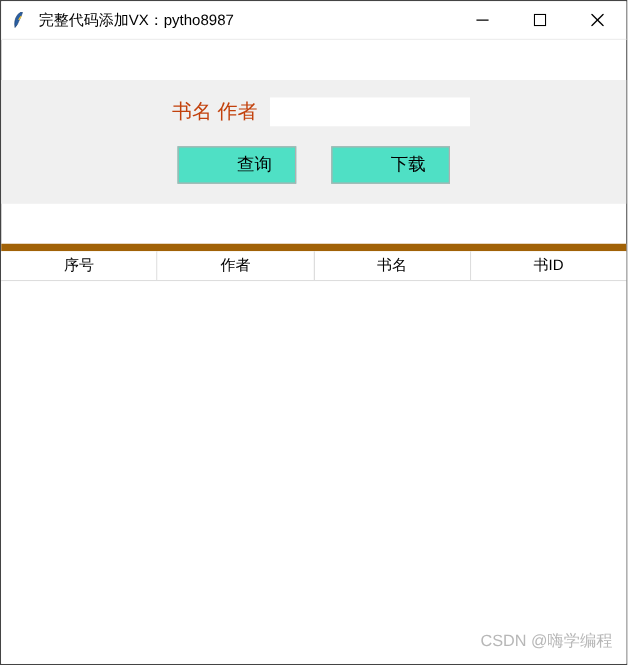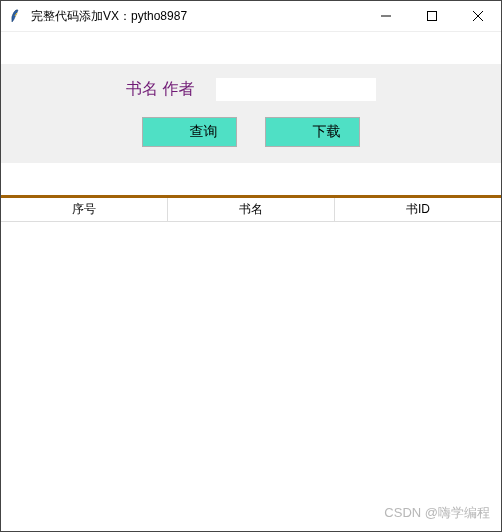--- a/index.html
+++ b/index.html
@@ -61,24 +61,24 @@
       padding: 14px 0 16px 0;
     }
     .form-row {
       display: flex;
       align-items: center;
       justify-content: center;
       margin-bottom: 16px;
     }
     .form-label {
       font-size: 16px;
-      color: #701a75;
+      color: #c2410c;
       margin-right: 10px;
       min-width: 80px;
-      text-align: left;
+      text-align: right;
     }
     .form-input {
       width: 160px;
       height: 23px;
       border: none;
       background: #fff;
       font-size: 13px;
       padding: 0 4px;
     }
     .button-row {
@@ -93,21 +93,21 @@
       background: #4fe0c5;
       border: 1px solid #b0b0b0;
       font-size: 14px;
       color: #000;
       cursor: pointer;
       font-family: Liberation Sans, sans-serif;
       padding-left: 28px;
     }
     .table-area {
       flex: 1;
-      border-top: 3px solid #a16207;
+      border-top: 6px solid #a16207;
       background: #fff;
       display: flex;
       flex-direction: column;
     }
     .table-header {
       display: flex;
       height: 24px;
       border-bottom: 1px solid #ddd;
     }
     .table-header-cell {
@@ -173,20 +173,21 @@
     </div>
     <div class="button-row">
       <button class="action-btn">查询</button>
       <button class="action-btn">下载</button>
     </div>
   </div>
 
   <div class="table-area">
     <div class="table-header">
       <div class="table-header-cell">序号</div>
+      <div class="table-header-cell">作者</div>
       <div class="table-header-cell">书名</div>
       <div class="table-header-cell">书ID</div>
     </div>
     <div class="table-body"></div>
   </div>
 </div>
 
 <div class="watermark">CSDN @嗨学编程</div>
 
 </body></html>

